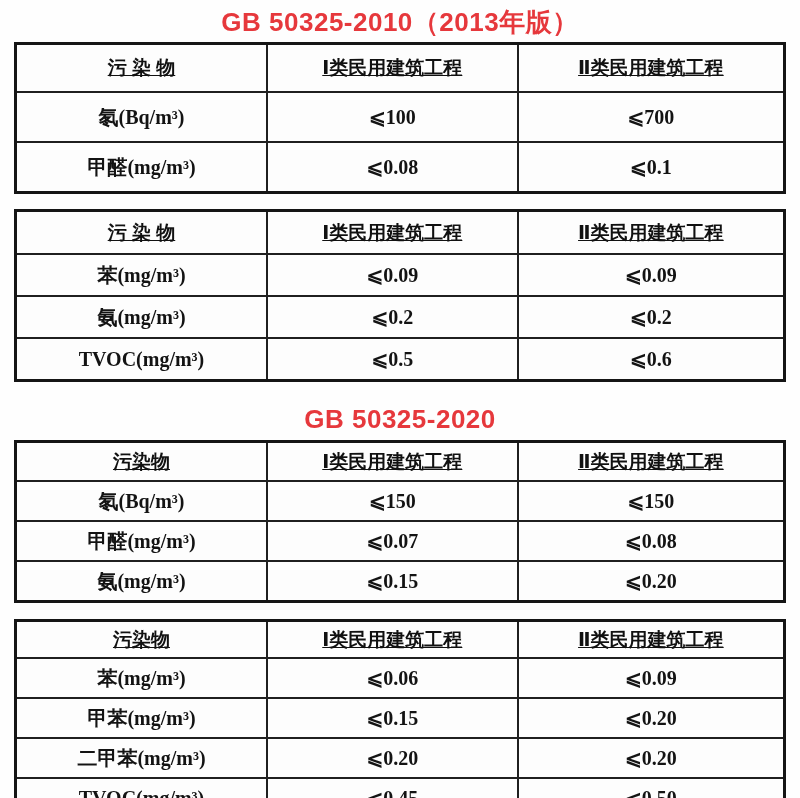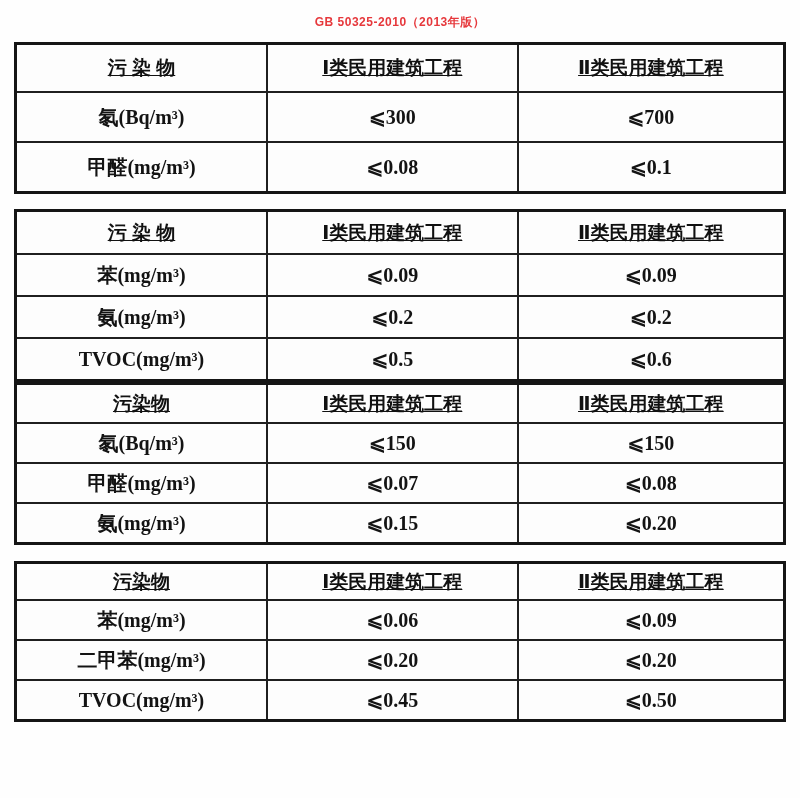--- a/index.html
+++ b/index.html
@@ -12,21 +12,21 @@
     width: 800px;
     height: 798px;
     box-sizing: border-box;
     padding: 8px 14px 0 14px;
     background: #fefefe;
     color: #161616;
   }
   .section-title {
     text-align: center;
     color: #e6383c;
-    font-size: 12px;
+    font-size: 26px;
     font-weight: 600;
     letter-spacing: 0.5px;
     line-height: 24px;
   }
   .title-2010 { margin: 2px 0 8px 0; }
   .title-2020 { margin: 25px 0 9px 0; }
   table.std-table {
     width: 100%;
     border-collapse: collapse;
     table-layout: fixed;
@@ -86,21 +86,21 @@
     <thead>
       <tr>
         <th>污 染 物</th>
         <th>Ⅰ类民用建筑工程</th>
         <th>Ⅱ类民用建筑工程</th>
       </tr>
     </thead>
     <tbody>
       <tr>
         <td>氡(Bq/m³)</td>
-        <td>⩽300</td>
+        <td>⩽100</td>
         <td>⩽700</td>
       </tr>
       <tr>
         <td>甲醛(mg/m³)</td>
         <td>⩽0.08</td>
         <td>⩽0.1</td>
       </tr>
     </tbody>
   </table>
 
@@ -129,20 +129,21 @@
         <td>⩽0.2</td>
       </tr>
       <tr>
         <td>TVOC(mg/m³)</td>
         <td>⩽0.5</td>
         <td>⩽0.6</td>
       </tr>
     </tbody>
   </table>
 
+  <div class="section-title title-2020">GB 50325-2020</div>
 
   <table class="std-table t3">
     <colgroup>
         <col class="c1">
         <col class="c2">
         <col class="c3">
       </colgroup>
     <thead>
       <tr>
         <th>污染物</th>
@@ -182,20 +183,25 @@
         <th>Ⅱ类民用建筑工程</th>
       </tr>
     </thead>
     <tbody>
       <tr>
         <td>苯(mg/m³)</td>
         <td>⩽0.06</td>
         <td>⩽0.09</td>
       </tr>
       <tr>
+        <td>甲苯(mg/m³)</td>
+        <td>⩽0.15</td>
+        <td>⩽0.20</td>
+      </tr>
+      <tr>
         <td>二甲苯(mg/m³)</td>
         <td>⩽0.20</td>
         <td>⩽0.20</td>
       </tr>
       <tr>
         <td>TVOC(mg/m³)</td>
         <td>⩽0.45</td>
         <td>⩽0.50</td>
       </tr>
     </tbody>

